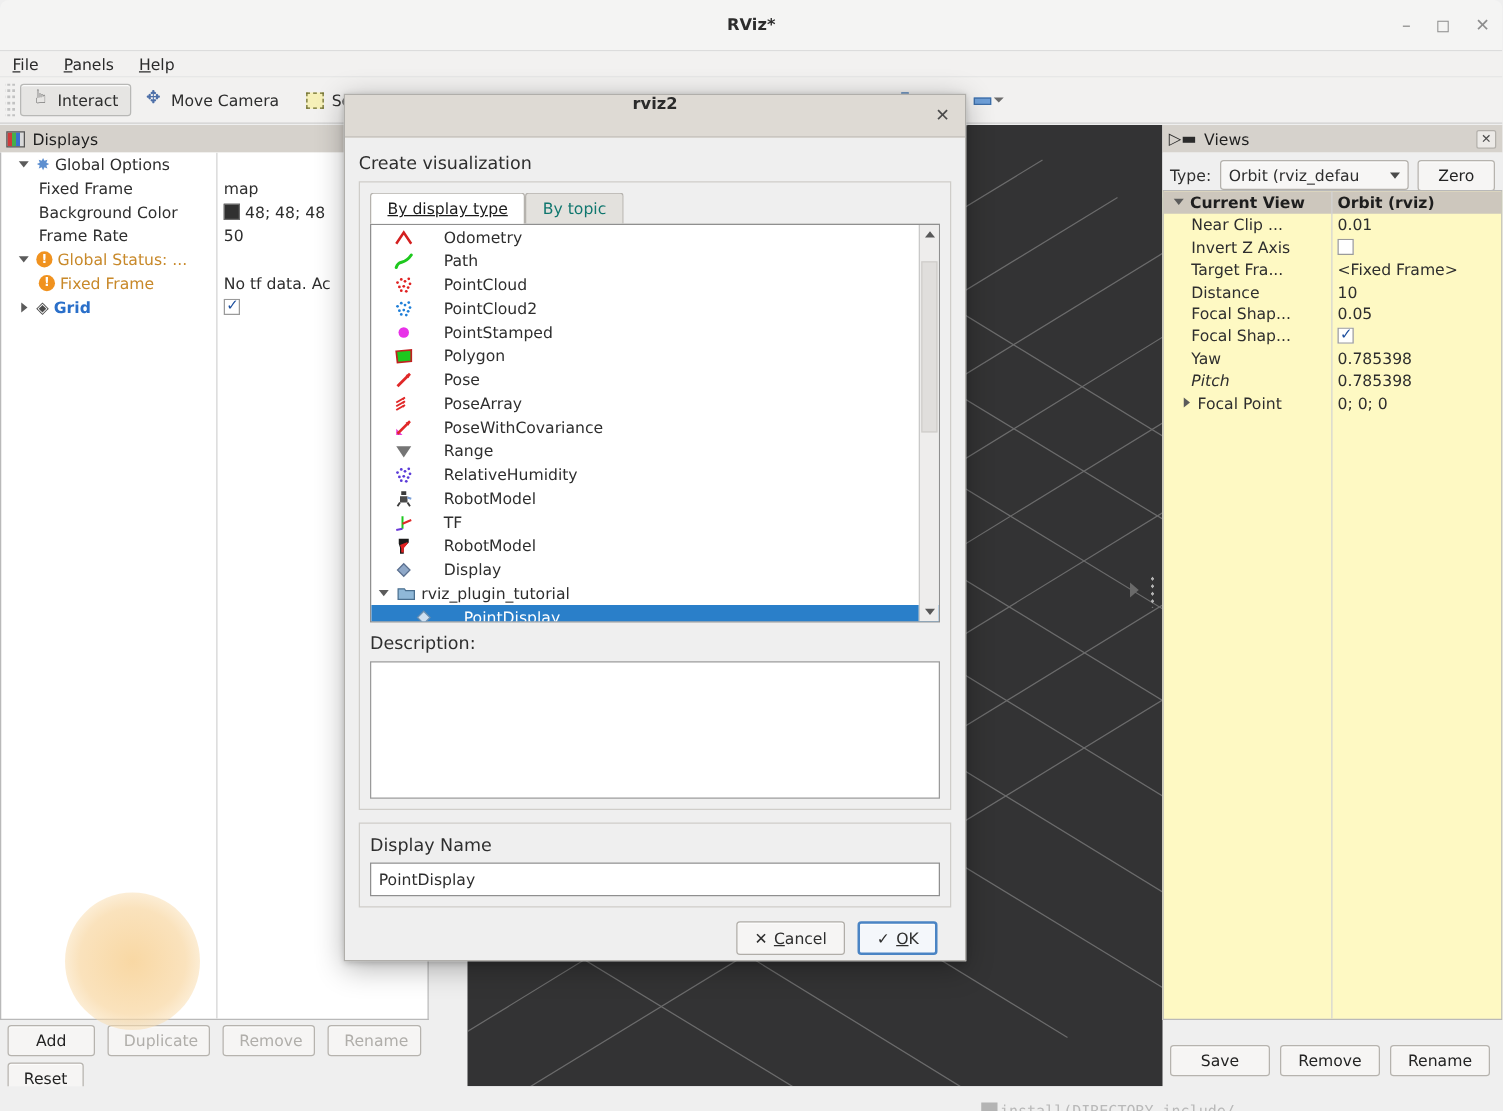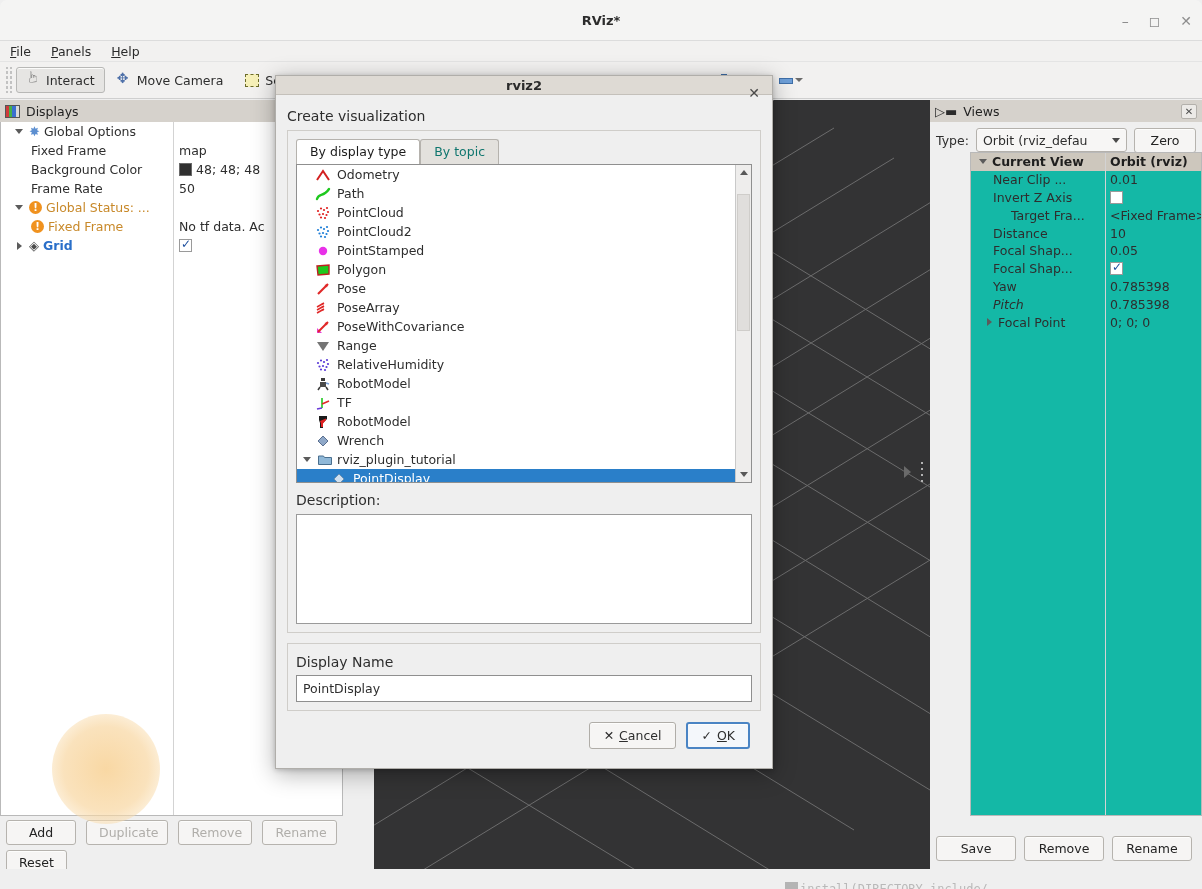--- a/index.html
+++ b/index.html
@@ -112,21 +112,21 @@
 
   
   #views-dock { right:0; top:0; width:272px; bottom:73px; }
   .views-type { height:30px; display:flex; align-items:center; gap:7px; padding:18px 6px; background:#efefef; }
   .views-type .lab { font-size:12.5px; }
   .combo { flex:1; height:24px; background:#f7f6f5; border:1px solid #b4b1ac; border-radius:3px; display:flex;
            align-items:center; padding:0 6px; font-size:12.5px; box-shadow:inset 0 1px 0 #fdfdfd; overflow:hidden;
            white-space:nowrap; }
   .combo .cv { flex:1; overflow:hidden; }
   .combo .carrow { width:0;height:0;border-left:4px solid transparent;border-right:4px solid transparent;border-top:5px solid #4a4a4a; }
-  .views-tree { position:absolute; left:0; right:0; top:52px; bottom:0; background:#14b8a6; border:1px solid #b9b9b9; overflow:hidden;margin-left:40px; }
+  .views-tree { position:absolute; left:0; right:0; top:52px; bottom:0; background:#fef9c3; border:1px solid #b9b9b9; overflow:hidden; }
   .vrow { height:17.8px; display:flex; align-items:center; font-size:12.5px; }
   .vname { width:134px; flex:0 0 134px; display:flex; align-items:center; gap:3px; overflow:hidden; white-space:nowrap; }
   .vval  { flex:1; padding-left:5px; overflow:hidden; white-space:nowrap; display:flex; align-items:center; }
   .vhdr { background:#cdc7bd; font-weight:bold; color:#1e1e1e; }
   .vcolsplit { position:absolute; left:134px; top:0; bottom:0; width:1px; background:#d3d3d3; }
   #views-btnbar { position:absolute; right:0; width:272px; bottom:0; height:73px; }
   .fps { text-align:right; padding:6px 14px 0 0; font-size:12.5px; }
   .resize-corner { position:absolute; right:3px; bottom:2px; width:9px; height:9px;
                    background-image:radial-gradient(#b0b0b0 1px, transparent 1px); background-size:4px 4px; }
 
@@ -138,35 +138,35 @@
 
   
   .spotlight { position:absolute; left:52px; top:714px; width:108px; height:110px; border-radius:50%;
                background:radial-gradient(circle, rgba(247,206,141,0.80) 0%, rgba(248,214,160,0.70) 55%, rgba(250,226,186,0.45) 78%, rgba(252,238,214,0.0) 100%);
                pointer-events:none; z-index:60; }
 
   
   #dialog { position:absolute; left:275px; top:75px; width:498px; height:694px; background:#efefef;
             border:1px solid #b0aeaa; z-index:80;
             box-shadow:0 5px 22px rgba(0,0,0,0.30), 0 1px 5px rgba(0,0,0,0.20); }
-  .dlg-title { height:19px; background:#dedad4; display:flex; align-items:center; justify-content:center;
+  .dlg-title { height:34px; background:#dedad4; display:flex; justify-content:center;
                position:relative; border-bottom:1px solid #c4c0ba; }
   .dlg-title .t { font-weight:bold; font-size:13px; color:#2b2b2b; }
   .dlg-x { position:absolute; right:12px; top:9px; font-size:14px; color:#4a4a4a; }
   .dlg-body { padding:11px 11px 0 11px; }
   .sec-label { font-size:14px; margin:2px 0 6px 0; }
 
   .groupbox { border:1px solid #cfcdc9; background:#efefef; padding:8px; }
   .tabs { display:flex; align-items:flex-end; height:26px; border-bottom:1px solid #b5b2ad; margin-bottom:-1px; }
   .tab { padding:4px 13px 5px 13px; font-size:12.5px; border:1px solid #b5b2ad; border-bottom:none;
          background:#e3e1dd; border-radius:3px 3px 0 0; color:#0f766e; }
-  .tab.sel { background:#fff; color:#1c1c1c; position:relative; z-index:2; }
+  .tab.sel { background:#fff; color:#1c1c1c; position:relative; z-index:2;text-decoration:underline; }
 
   .listbox { position:relative; height:319px; background:#fff; border:1px solid #8f8f8f; overflow:hidden; }
-  .lrow { height:19px; display:flex; align-items:center; gap:6px; padding-left:18px; font-size:12.5px; white-space:nowrap; }
+  .lrow { height:19px; display:flex; align-items:center; gap:24px; padding-left:18px; font-size:12.5px; white-space:nowrap; }
   .lrow.folder { padding-left:6px; gap:4px; }
   .lrow.sel { background:#2a7fc9; color:#fff; }
   .lrow.sel .lsvg { filter:none; }
   .lrow .lname { }
   .lsvg { width:16px; height:16px; flex:0 0 16px; display:block; }
   .ftwist { width:10px; flex:0 0 10px; display:flex; align-items:center; }
   .ftwist::before { content:""; width:0;height:0;border-left:4px solid transparent;border-right:4px solid transparent;border-top:5px solid #5b5b5b; }
 
   .vsb { position:absolute; right:0; top:0; bottom:0; width:16px; background:#eeedec; border-left:1px solid #c9c9c9; }
   .vsb .arrow { height:15px; display:flex; align-items:center; justify-content:center; }
@@ -394,21 +394,21 @@
         <div class="vrow">
           <div class="vname" style="padding-left:22px;">
               <span>Invert Z Axis</span>
             </div>
           <div class="vval">
               <span class="cbox"></span>
             </div>
         </div>
 
         <div class="vrow">
-          <div class="vname" style="padding-left:40px;">
+          <div class="vname" style="padding-left:22px;">
               <span>Target Fra...</span>
             </div>
           <div class="vval">
               <span>&lt;Fixed Frame&gt;</span>
             </div>
         </div>
 
         <div class="vrow">
           <div class="vname" style="padding-left:22px;">
               <span>Distance</span>
@@ -649,21 +649,21 @@
               <path d="M4 2 L12 2 L12 5 L8 9 L8 14 L5 14 L5 9 L4 6 Z" fill="#1a1a1a"></path>
               <path d="M5 7 L11 4.5 L11 6 L8 9.5 L8 13 L6 13 L6 9.5 Z" fill="#e02020"></path>
             </svg>
             <span class="lname">RobotModel</span>
           </div>
 
           <div class="lrow">
             <svg class="lsvg" viewBox="0 0 16 16">
               <path d="M8 3 L13 8 L8 13 L3 8 Z" fill="#8fa8c8" stroke="#5a6f8f" stroke-width="1"></path>
             </svg>
-            <span class="lname">Wrench</span>
+            <span class="lname">Display</span>
           </div>
 
           <div class="lrow folder">
             <span class="ftwist"></span>
             <svg class="lsvg" viewBox="0 0 16 16">
               <path d="M1.5 4 L6.5 4 L7.5 5.5 L14.5 5.5 L14.5 12.5 L1.5 12.5 Z" fill="#8fb8d8" stroke="#4a6f8f" stroke-width="1"></path>
             </svg>
             <span class="lname">rviz_plugin_tutorial</span>
           </div>
 

